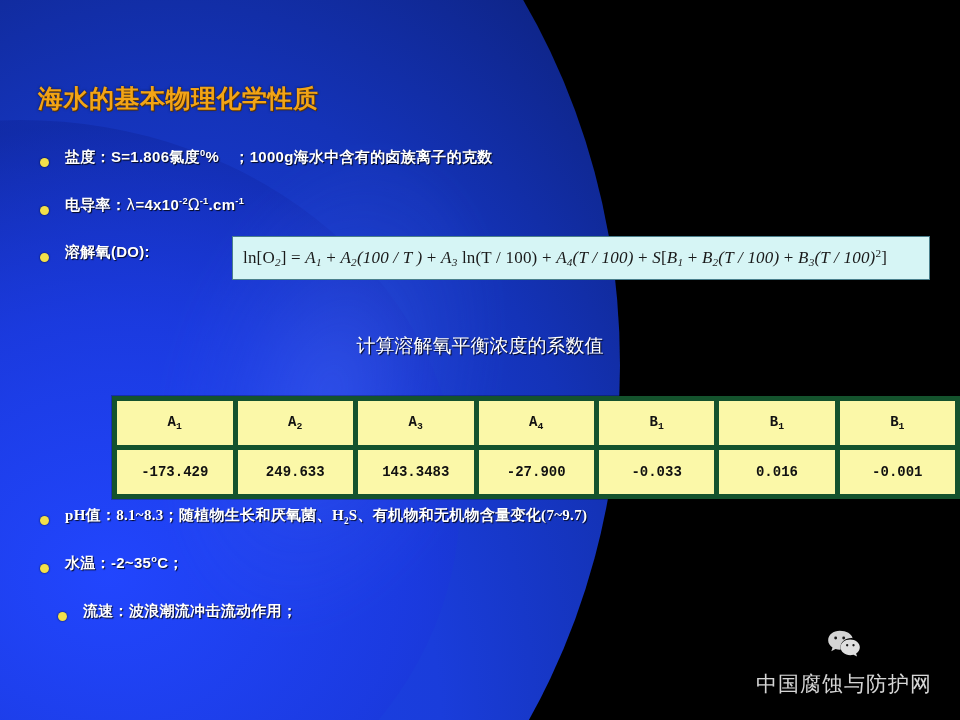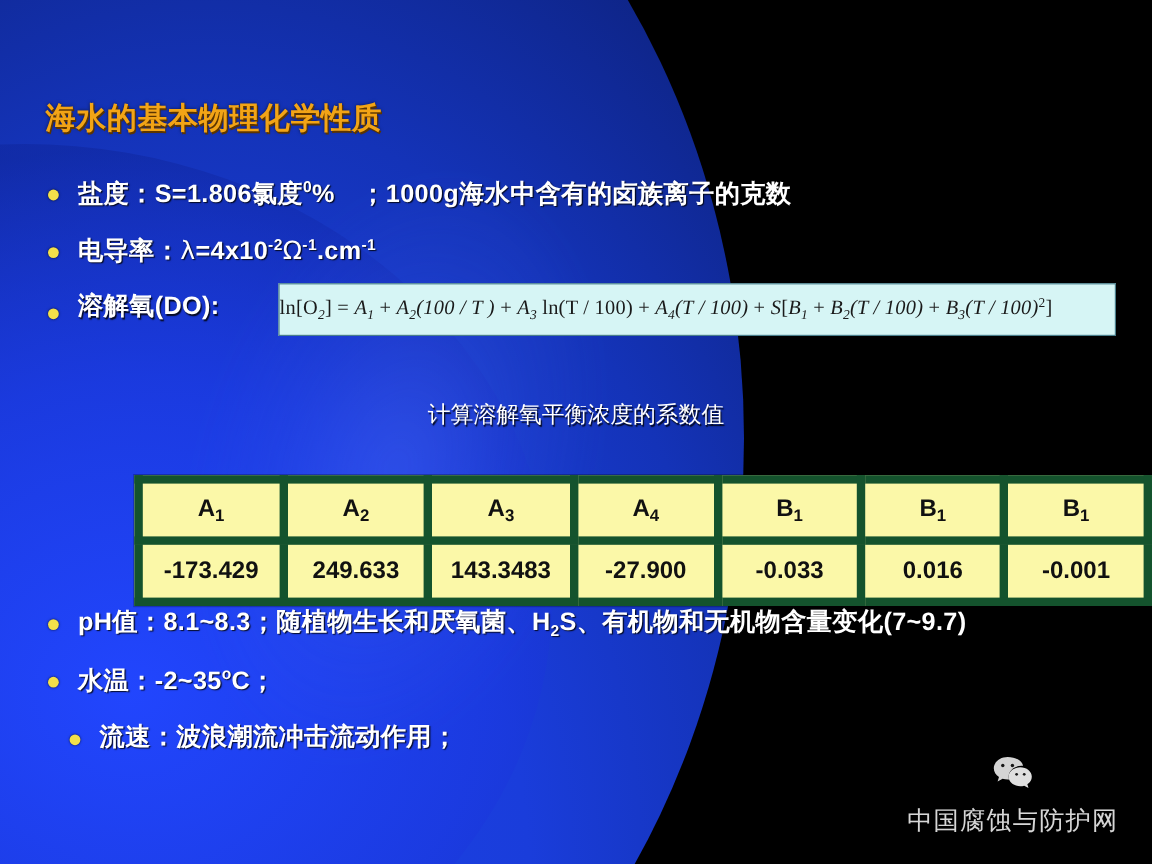--- a/index.html
+++ b/index.html
@@ -90,21 +90,21 @@
     width: 9px;
     height: 9px;
     border-radius: 50%;
     background: #f3e04a;
     box-shadow: 0 0 2px rgba(0,0,0,0.8);
     margin-top: 10px;
     margin-right: 16px;
     flex: 0 0 auto;
   }
   .btext {
-    font-size: 21px;
+    font-size: 15px;
     font-weight: bold;
     color: #ffffff;
     letter-spacing: 0.3px;
     text-shadow: 1px 1px 1px rgba(0,0,0,0.85);
     line-height: 1.25;
   }
   .btext sup { font-size: 0.62em; vertical-align: super; font-weight: bold; }
   .btext sub { font-size: 0.62em; vertical-align: sub; font-weight: bold; }
   .gk { font-family: "DejaVu Sans", sans-serif; font-weight: normal; }
 
@@ -112,20 +112,21 @@
   .formula-box {
     position: absolute;
     left: 232px;
     top: 236px;
     width: 698px;
     height: 44px;
     background: #d6f5f5;
     border: 1px solid #4a7f8c;
     display: flex;
     align-items: center;
+    padding-left: 10px;
     box-sizing: border-box;
     overflow: hidden;
   }
   .formula {
     font-family: "Liberation Serif", "DejaVu Serif", serif;
     font-size: 17px;
     color: #1a1a1a;
     white-space: nowrap;
     letter-spacing: 0.2px;
   }
@@ -149,30 +150,30 @@
   
   .coef-table {
     position: absolute;
     left: 112px;
     top: 396px;
     border-collapse: collapse;
     background: #fbf8a8;
     box-shadow: 0 0 0 1px rgba(0,0,0,0.25);
   }
   .coef-table td {
-    border: 7px solid #14532d;
+    border: 5px solid #14532d;
     background: #fbf8a8;
     width: 114px;
     height: 42px;
     text-align: center;
     vertical-align: middle;
-    font-size: 20px;
+    font-size: 14px;
     font-weight: bold;
     color: #111111;
-    font-family: Liberation Sans, sans-serif;
+    font-family: Liberation Mono, monospace;
   }
   .coef-table td sub { font-size: 0.70em; vertical-align: -0.28em; }
 
   
   .watermark {
     position: absolute;
     right: 28px;
     bottom: 22px;
     display: flex;
     align-items: center;
@@ -239,21 +240,21 @@
         <td>249.633</td>
         <td>143.3483</td>
         <td>-27.900</td>
         <td>-0.033</td>
         <td>0.016</td>
         <td>-0.001</td>
       </tr>
     </tbody>
       </table>
 
-    <div class="bullet-row" style="left:40px; top:506px;">
+    <div class="bullet-row" style="left:40px; top:506px;font-family:Liberation Serif, serif;">
       <span class="dot"></span>
       <span class="btext"><span>pH值：8.1~8.3；随植物生长和厌氧菌、H</span><sub>2</sub><span>S、有机物和无机物含量变化(7~9.7)</span></span>
     </div>
 
     <div class="bullet-row" style="left:40px; top:554px;">
       <span class="dot"></span>
       <span class="btext"><span>水温：-2~35</span><sup>o</sup><span>C；</span></span>
     </div>
 
     <div class="bullet-row" style="left:58px; top:602px;justify-content:center;">

